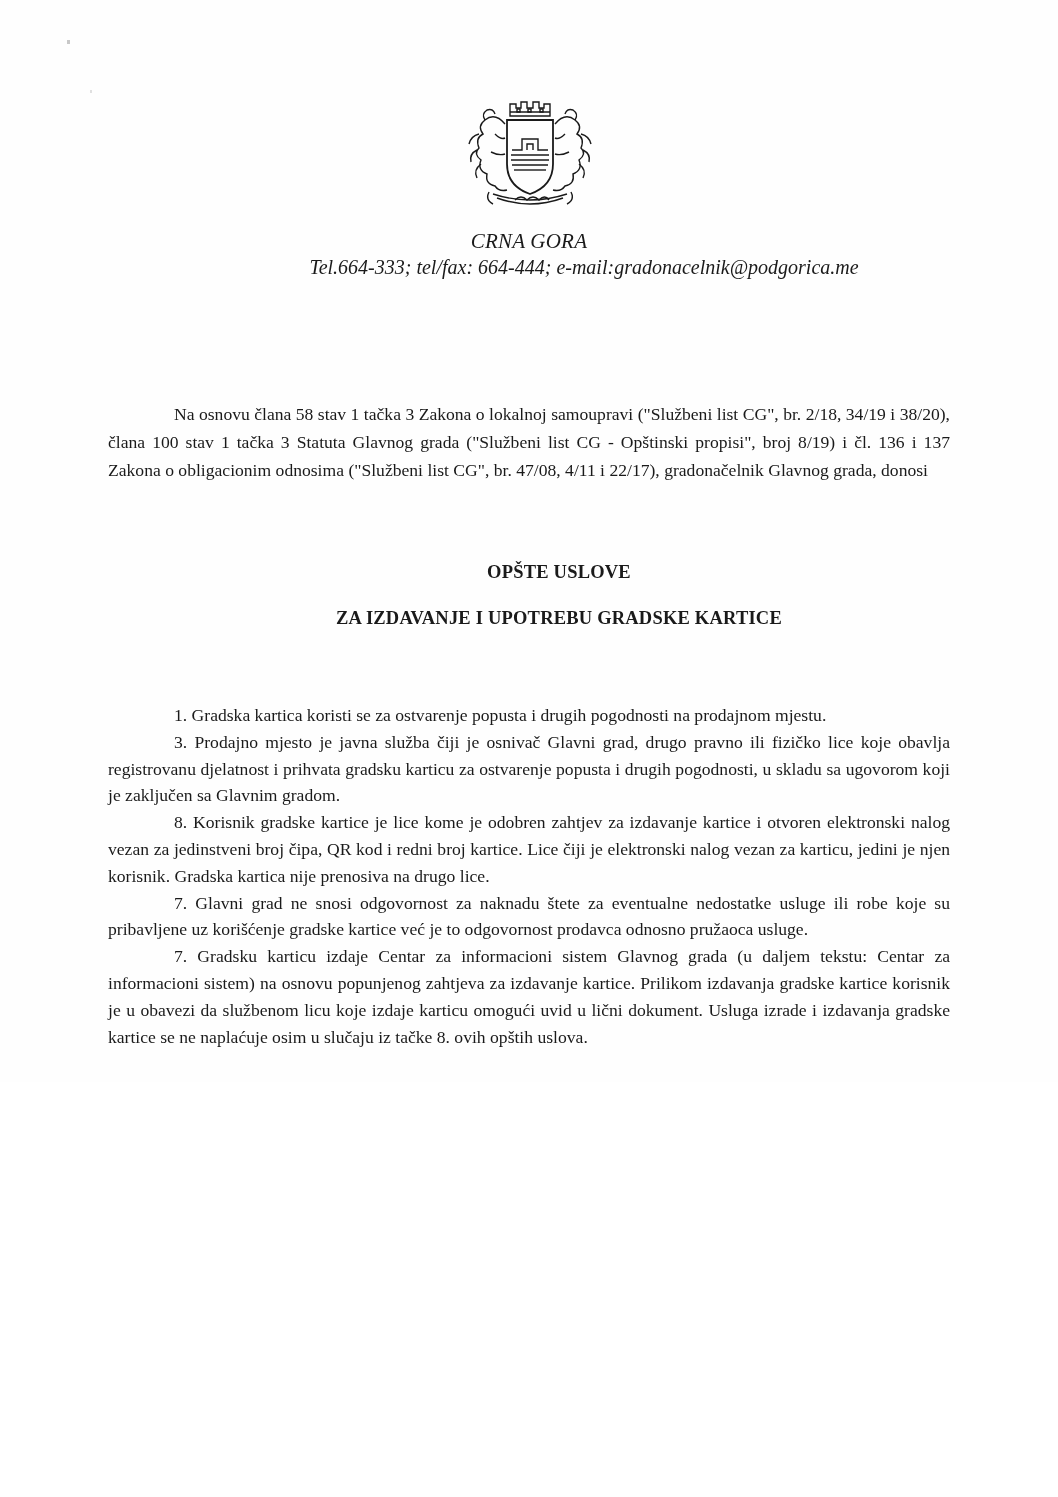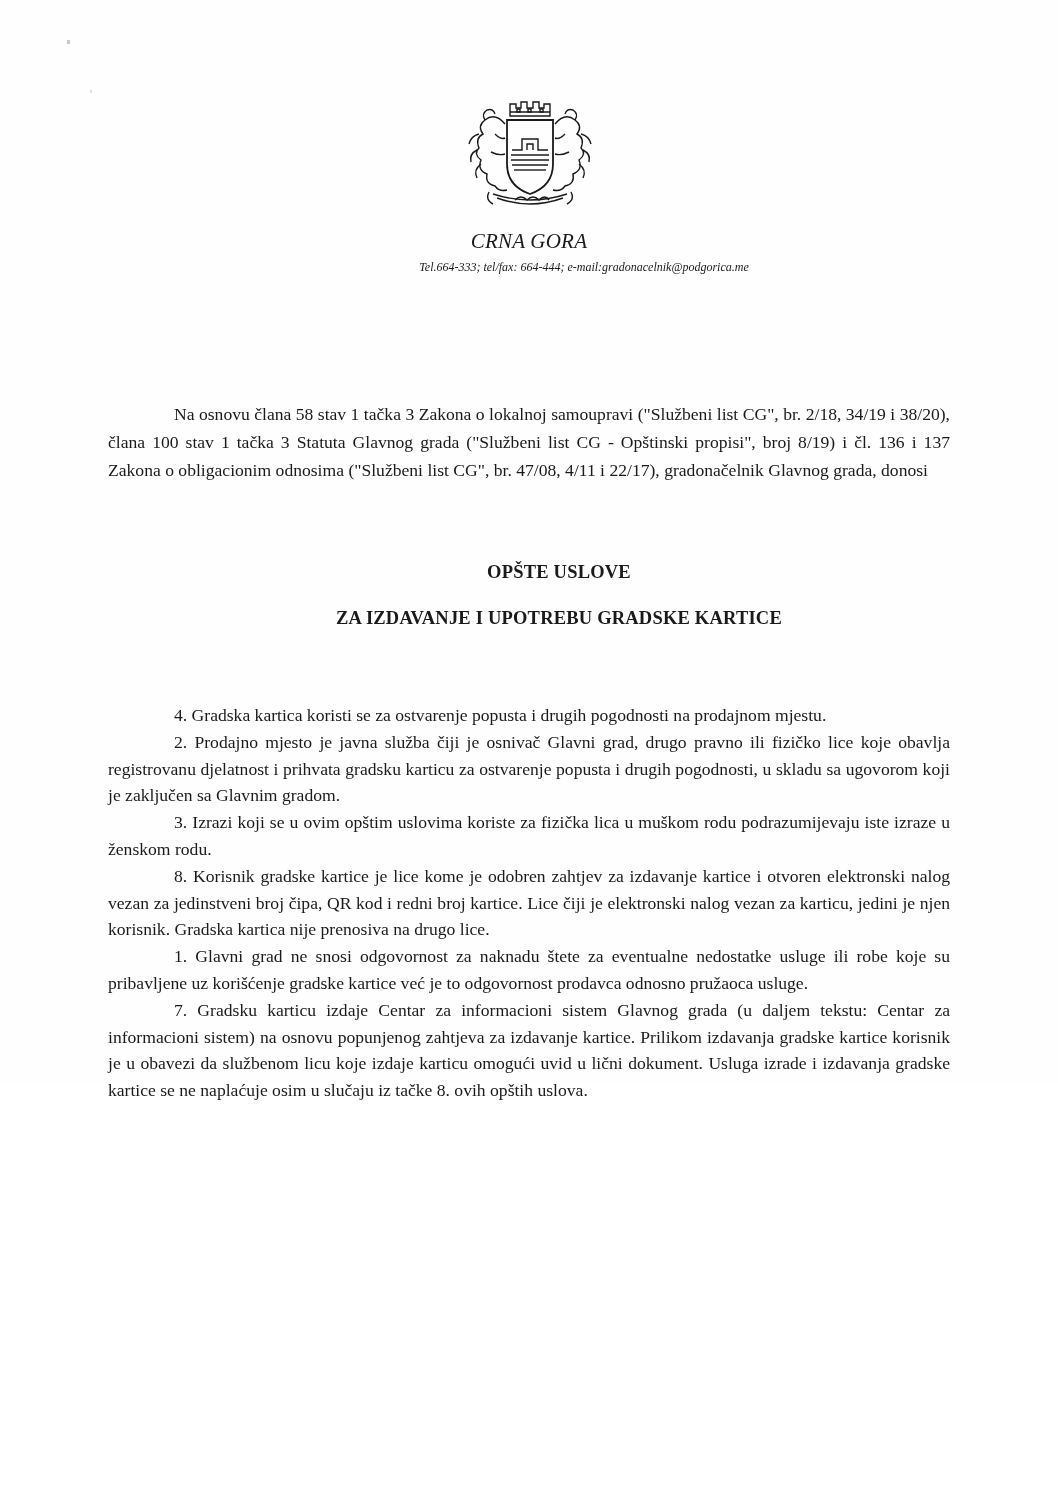--- a/index.html
+++ b/index.html
@@ -42,21 +42,21 @@
       text-align: center;
       font-style: italic;
     }
     .lh-line {
       font-size: 21px;
       line-height: 27px;
       letter-spacing: 0.2px;
     }
     .lh-line.l1 { margin-left: 0px; }
     .lh-contact {
-      font-size: 12px;
+      font-size: 20px;
       line-height: 24px;
       margin-left: 110px;
     }
     .preamble {
       position: absolute;
       left: 108px;
       top: 400px;
       width: 842px;
       font-size: 17.6px;
       line-height: 28px;
@@ -139,21 +139,20 @@
     <div class="lh-line l1">CRNA GORA</div>
     <div class="lh-contact">Tel.664-333; tel/fax: 664-444; e-mail:gradonacelnik@podgorica.me</div>
   </div>
 
   <p class="preamble">Na osnovu člana 58 stav 1 tačka 3 Zakona o lokalnoj samoupravi ("Službeni list CG", br. 2/18, 34/19 i 38/20), člana 100 stav 1 tačka 3 Statuta Glavnog grada ("Službeni list CG - Opštinski propisi", broj 8/19) i čl. 136 i 137 Zakona o obligacionim odnosima ("Službeni list CG", br. 47/08, 4/11 i 22/17), gradonačelnik Glavnog grada, donosi</p>
 
   <h1 class="title t1">OPŠTE USLOVE</h1>
   <h2 class="title t2">ZA IZDAVANJE I UPOTREBU GRADSKE KARTICE</h2>
 
   <div class="clauses">
-    <p class="clause">4. Gradska kartica koristi se za ostvarenje popusta i drugih pogodnosti na prodajnom mjestu.</p>
-    <p class="clause">2. Prodajno mjesto je javna služba čiji je osnivač Glavni grad, drugo pravno ili fizičko lice koje obavlja registrovanu djelatnost i prihvata gradsku karticu za ostvarenje popusta i drugih pogodnosti, u skladu sa ugovorom koji je zaključen sa Glavnim gradom.</p>
-    <p class="clause">3. Izrazi koji se u ovim opštim uslovima koriste za fizička lica u muškom rodu podrazumijevaju iste izraze u ženskom rodu.</p>
+    <p class="clause">1. Gradska kartica koristi se za ostvarenje popusta i drugih pogodnosti na prodajnom mjestu.</p>
+    <p class="clause">3. Prodajno mjesto je javna služba čiji je osnivač Glavni grad, drugo pravno ili fizičko lice koje obavlja registrovanu djelatnost i prihvata gradsku karticu za ostvarenje popusta i drugih pogodnosti, u skladu sa ugovorom koji je zaključen sa Glavnim gradom.</p>
     <p class="clause">8. Korisnik gradske kartice je lice kome je odobren zahtjev za izdavanje kartice i otvoren elektronski nalog vezan za jedinstveni broj čipa, QR kod i redni broj kartice. Lice čiji je elektronski nalog vezan za karticu, jedini je njen korisnik. Gradska kartica nije prenosiva na drugo lice.</p>
-    <p class="clause">1. Glavni grad ne snosi odgovornost za naknadu štete za eventualne nedostatke usluge ili robe koje su pribavljene uz korišćenje gradske kartice već je to odgovornost prodavca odnosno pružaoca usluge.</p>
+    <p class="clause">7. Glavni grad ne snosi odgovornost za naknadu štete za eventualne nedostatke usluge ili robe koje su pribavljene uz korišćenje gradske kartice već je to odgovornost prodavca odnosno pružaoca usluge.</p>
     <p class="clause">7. Gradsku karticu izdaje Centar za informacioni sistem Glavnog grada (u daljem tekstu: Centar za informacioni sistem) na osnovu popunjenog zahtjeva za izdavanje kartice. Prilikom izdavanja gradske kartice korisnik je u obavezi da službenom licu koje izdaje karticu omogući uvid u lični dokument. Usluga izrade i izdavanja gradske kartice se ne naplaćuje osim u slučaju iz tačke 8. ovih opštih uslova.</p>
   </div>
 
 </div>
 
 </body></html>

